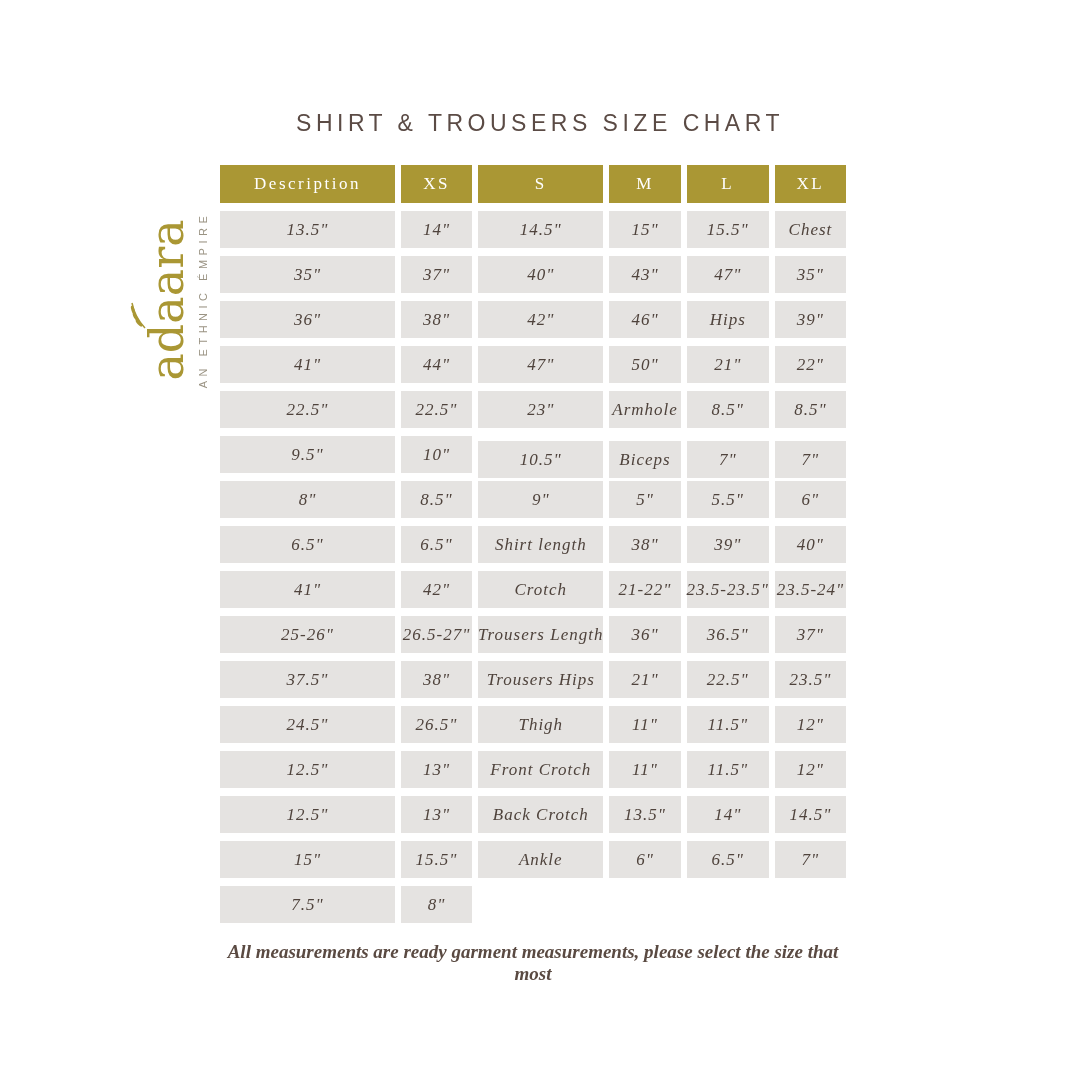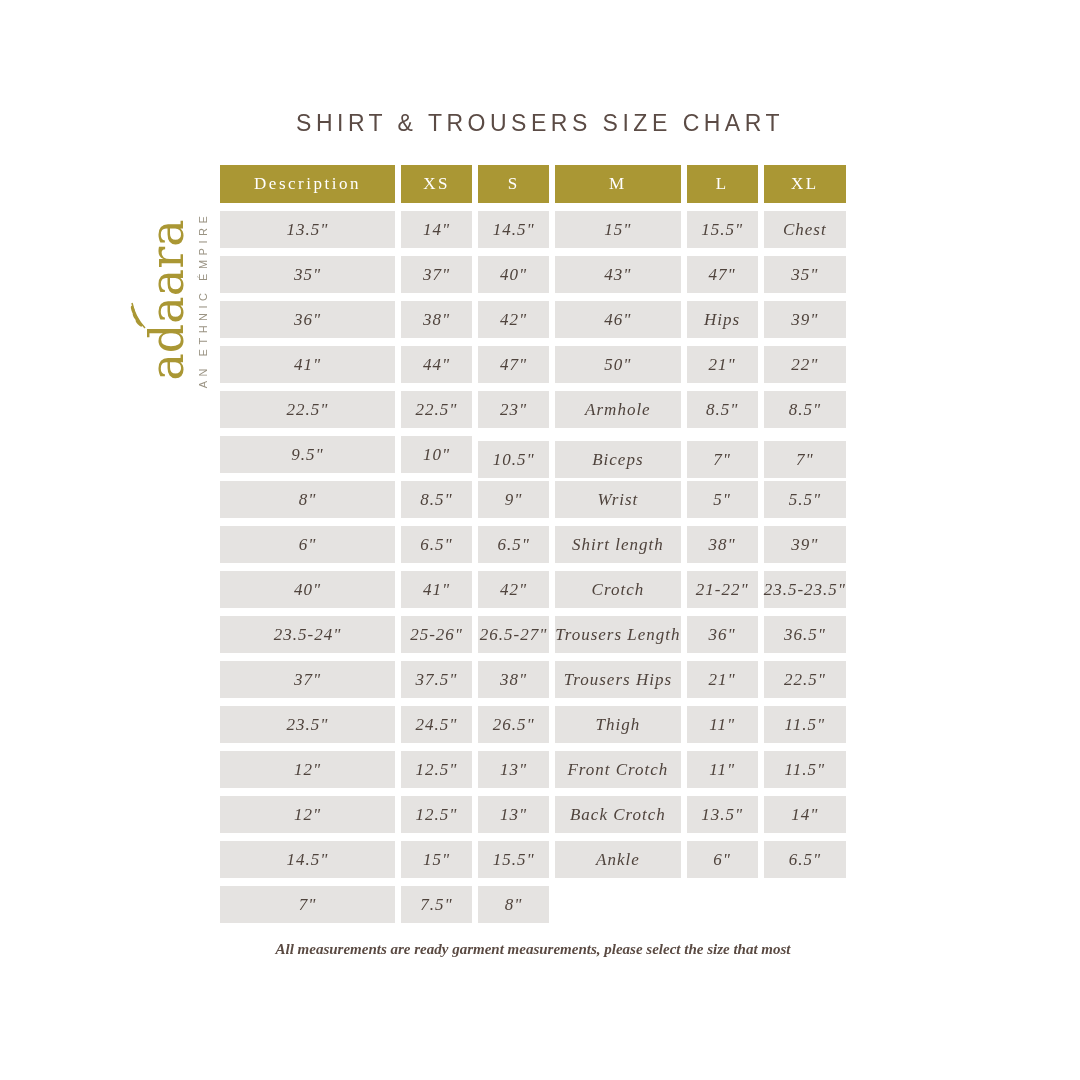--- a/index.html
+++ b/index.html
@@ -47,21 +47,21 @@
   }
   
   .size-table > :nth-child(39),
   .size-table > :nth-child(40),
   .size-table > :nth-child(41),
   .size-table > :nth-child(42) { position:relative; top:5px; }
   
   .note {
     position:absolute; left:220px; top:941px; width:626px; text-align:center;
     font-family:"Liberation Serif", serif; font-style:italic; font-weight:600;
-    font-size:15px; line-height:1.15; color:#5a4a42;
+    font-size:19px; line-height:1.15; color:#5a4a42;
   }
 </style>
 </head>
 <body>
 
 <div class="canvas">
 
   <h1 class="page-title">SHIRT &amp; TROUSERS SIZE CHART</h1>
 
   <div class="logo-wrap">
@@ -114,21 +114,20 @@
       <div class="td">8.5"</div>
       <div class="td">9.5"</div>
       <div class="td">10"</div>
       <div class="td">10.5"</div>
       <div class="td">Biceps</div>
       <div class="td">7"</div>
       <div class="td">7"</div>
       <div class="td">8"</div>
       <div class="td">8.5"</div>
       <div class="td">9"</div>
-      <div class="td">Wrist</div>
       <div class="td">5"</div>
       <div class="td">5.5"</div>
       <div class="td">6"</div>
       <div class="td">6.5"</div>
       <div class="td">6.5"</div>
       <div class="td">Shirt length</div>
       <div class="td">38"</div>
       <div class="td">39"</div>
       <div class="td">40"</div>
       <div class="td">41"</div>

